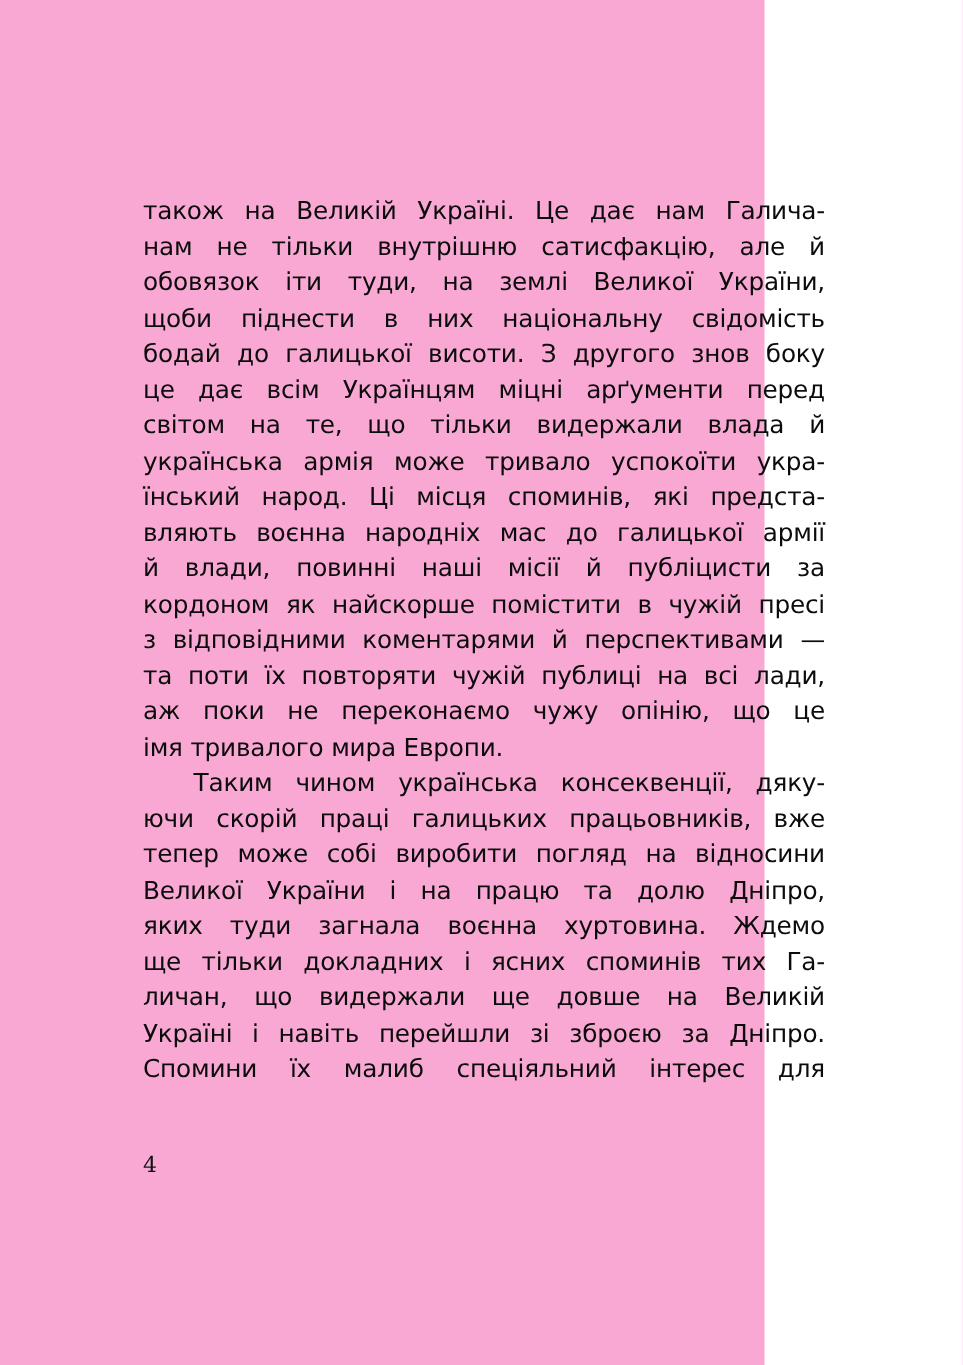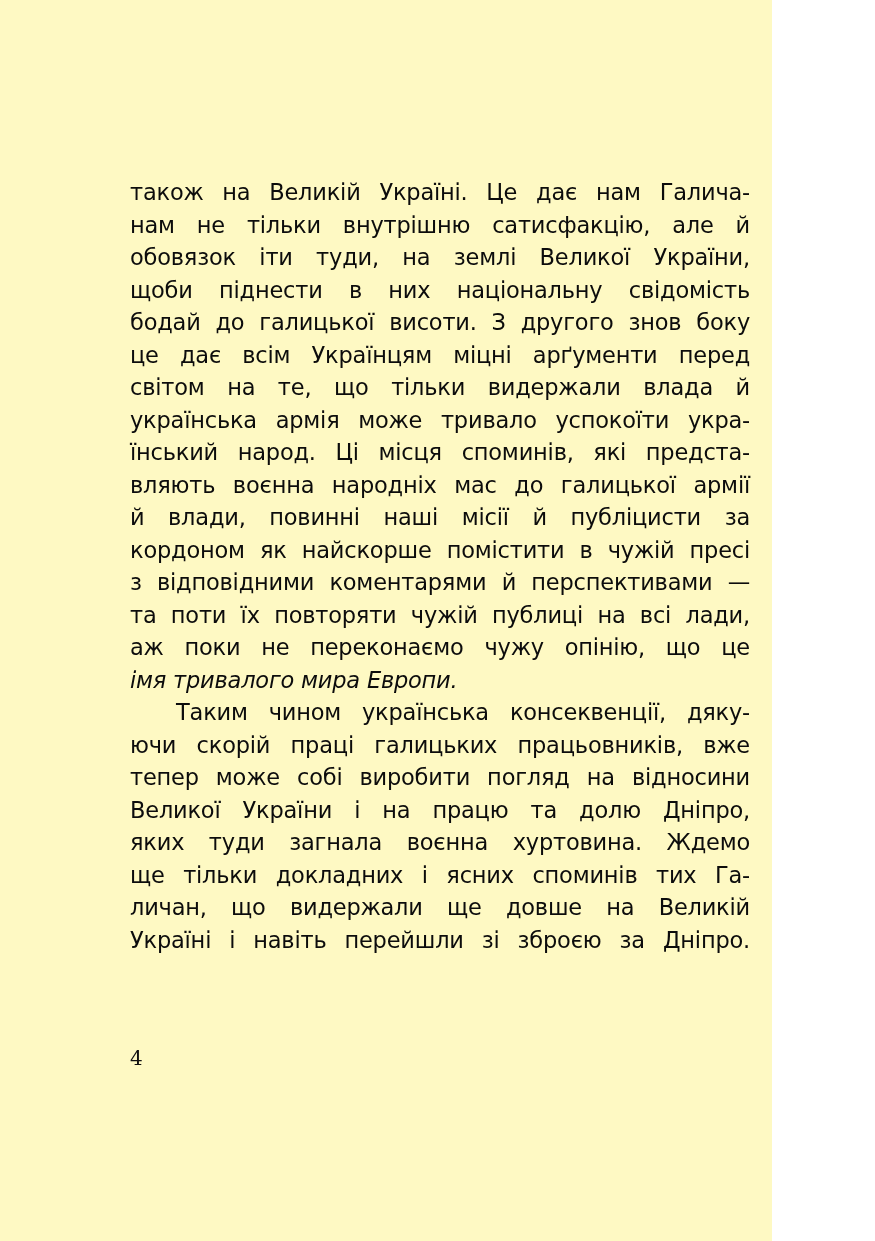--- a/index.html
+++ b/index.html
@@ -9,23 +9,23 @@
     }
     body {
       width: 875px;
       height: 1241px;
       position: relative;
       overflow: hidden;
     }
     .page {
       position: absolute;
       left: 0; top: 0;
-      width: 772px;
+      width: 695px;
       height: 1241px;
-      background: #fef9c3;
+      background: #f9a8d4;
     }
     .text-block {
       position: absolute;
       left: 130px;
       top: 176px;
       width: 620px;
       font-family: "DejaVu Sans", sans-serif;
       font-size: 22.5px;
       color: #0c0c0c;
     }
@@ -33,21 +33,20 @@
       display: block;
       height: 32.5px;
       line-height: 32.5px;
       white-space: nowrap;
       text-align: justify;
       text-align-last: justify;
       letter-spacing: -0.2px;
     }
     .line.last {
       text-align-last: left;
-      font-style: italic;
     }
     .line.indent {
       padding-left: 46px;
     }
     .page-number {
       position: absolute;
       left: 130px;
       top: 1046px;
       font-family: "DejaVu Serif", serif;
       font-size: 20px;
@@ -81,17 +80,18 @@
 
     <div>
       <span class="line indent">Таким чином українська консеквенції, дяку-</span>
       <span class="line">ючи скорій праці галицьких працьовників, вже</span>
       <span class="line">тепер може собі виробити погляд на відносини</span>
       <span class="line">Великої України і на працю та долю Дніпро,</span>
       <span class="line">яких туди загнала воєнна хуртовина. Ждемо</span>
       <span class="line">ще тільки докладних і ясних споминів тих Га-</span>
       <span class="line">личан, що видержали ще довше на Великій</span>
       <span class="line">Україні і навіть перейшли зі зброєю за Дніпро.</span>
+      <span class="line">Спомини їх малиб спеціяльний інтерес для</span>
     </div>
   </div>
 
   <div class="page-number">4</div>
 </div>
 
 </body></html>

